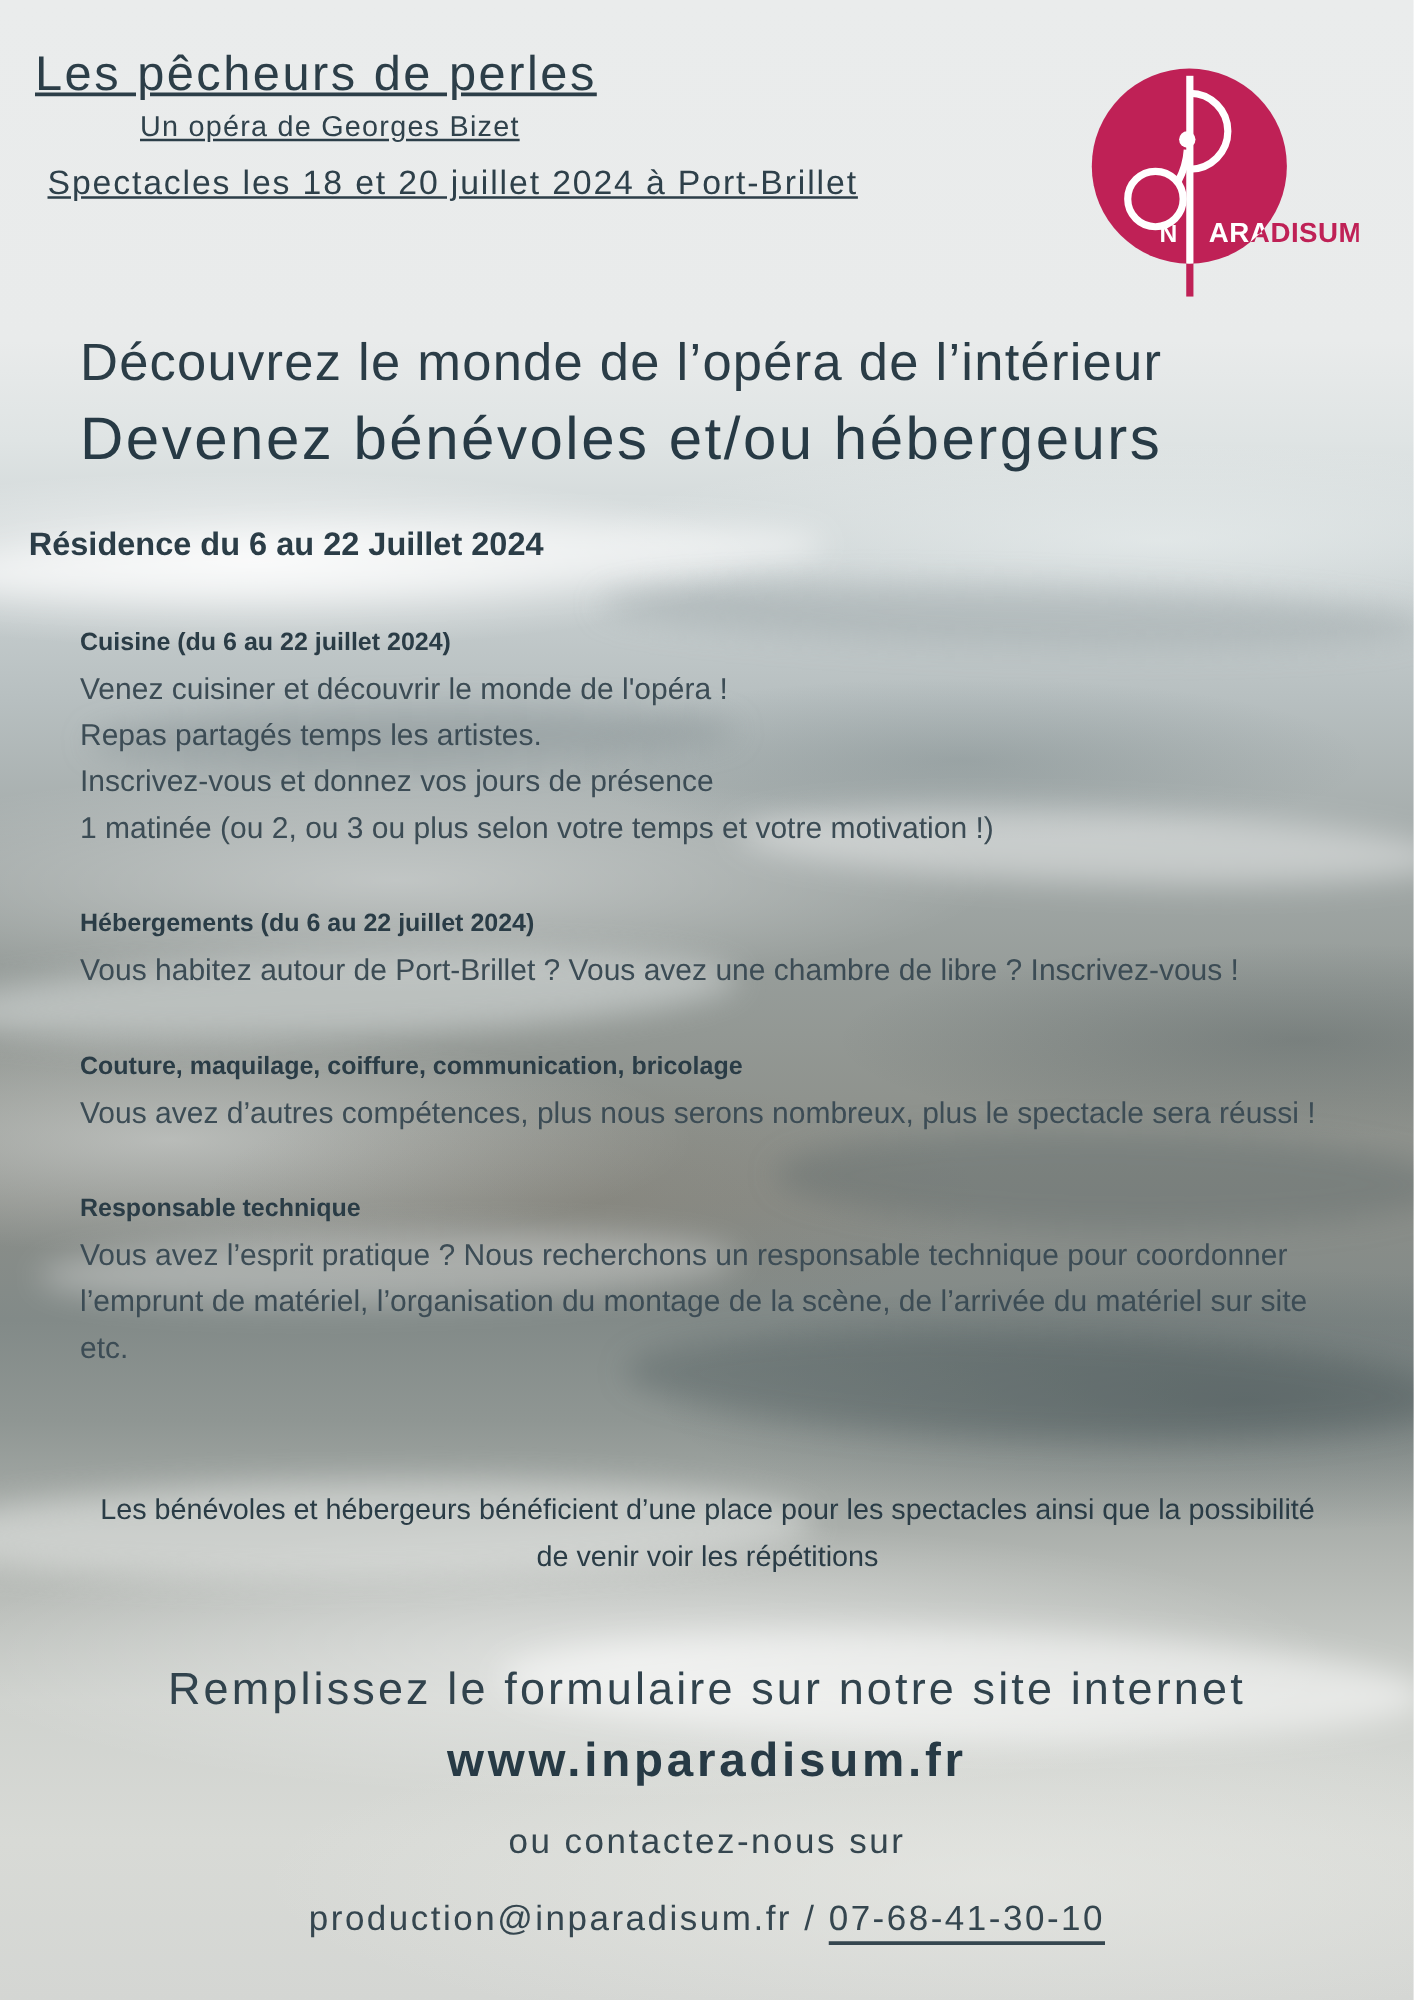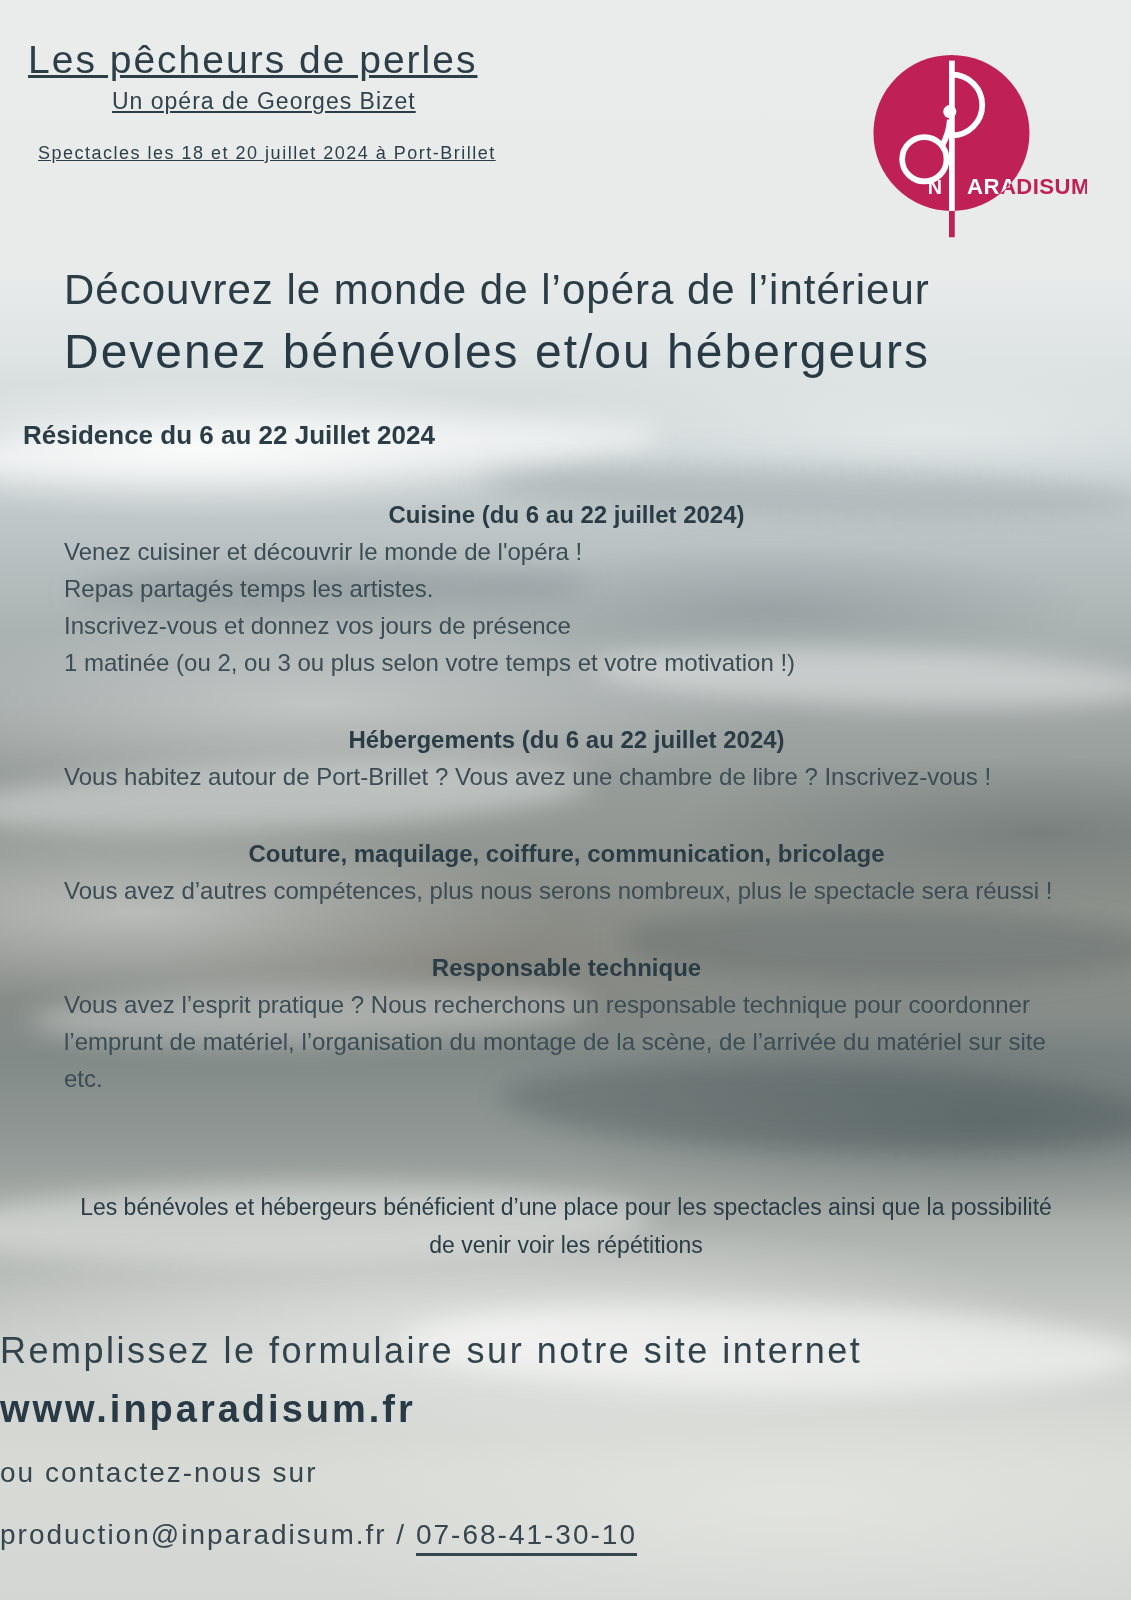--- a/index.html
+++ b/index.html
@@ -36,44 +36,44 @@
   .s6{ left:620px; top:905px;  width:540px; height:78px; background:rgba(70,85,88,.26); transform:rotate(1deg); }
   .s7{ left:30px;  top:985px;  width:560px; height:58px; background:rgba(255,255,255,.30); transform:rotate(-1.5deg); }
   .s8{ left:500px; top:1065px; width:660px; height:86px; background:rgba(52,66,70,.26); transform:rotate(2deg); }
   .s9{ left:-70px; top:1185px; width:720px; height:78px; background:rgba(235,238,236,.50); transform:rotate(-1deg); }
   .s10{left:400px; top:1305px; width:740px; height:88px; background:rgba(255,255,255,.50); transform:rotate(1.2deg); }
 
   
   .header{ position:absolute; left:28px; top:38px; z-index:2;text-decoration:underline; }
   .title{ font-size:39px; letter-spacing:2px; font-weight:400; color:#2c3e48; }
   .subtitle{ margin:6px 0 0 84px; font-size:23px; letter-spacing:1px; color:#30424c; }
-  .dates-line{ margin:28px 0 0 10px; font-size:18px; letter-spacing:1.5px; color:#2e404a; }
+  .dates-line{ margin:16px 0 0 10px; font-size:27px; letter-spacing:1.5px; color:#2e404a; }
 
   .logo{ position:absolute; top:36px; right:44px; width:230px; z-index:2; }
   .logo svg{ display:block; width:100%; height:auto; }
 
   
   .intro{ position:absolute; left:64px; top:266px; z-index:2; }
   .intro-line1{ font-size:42px; letter-spacing:1px; font-weight:400; color:#2b3d47; }
   .intro-line2{ margin-top:10px; font-size:48px; letter-spacing:2px; font-weight:400; color:#273a45; }
 
   .residence{ position:absolute; left:11px; width:100%; top:420px; text-align:left;
     font-size:26px; font-weight:700; color:#2b3d47; z-index:2;padding-left:12px; }
 
   
   .sections{ position:absolute; left:64px; top:496px; width:1005px; z-index:2;
     font-size:24px; line-height:37px; color:#3c4c55; }
   .section{ margin-bottom:40px; }
-  .section-heading{ font-weight:700; color:#2a3c46; font-size:24px;text-align:center; }
+  .section-heading{ font-weight:700; color:#2a3c46; font-size:20px; }
 
   .benefit{ position:absolute; left:66px; top:1188px; width:1000px; text-align:center;
     font-size:23px; line-height:38px; font-weight:400; color:#2a3c46; z-index:2; }
 
   
-  .footer{ position:absolute; left:0; top:1330px; width:100%; text-align:left; z-index:2; }
+  .footer{ position:absolute; left:0; top:1330px; width:100%; text-align:center; z-index:2; }
   .footer-cta{ font-size:36px; letter-spacing:2.5px; font-weight:400; color:#31434d; }
   .footer-site{ margin-top:16px; font-size:38px; letter-spacing:3px; font-weight:700; color:#273a45; }
   .footer-contact{ margin-top:26px; font-size:28px; letter-spacing:2px; color:#35464f; }
   .footer-email-line{ margin-top:30px; font-size:28px; letter-spacing:2px; color:#35464f; }
   .phone{ border-bottom:3px solid #35464f; padding-bottom:3px; }
 </style>
 </head>
 <body>
 
 <div class="poster">

